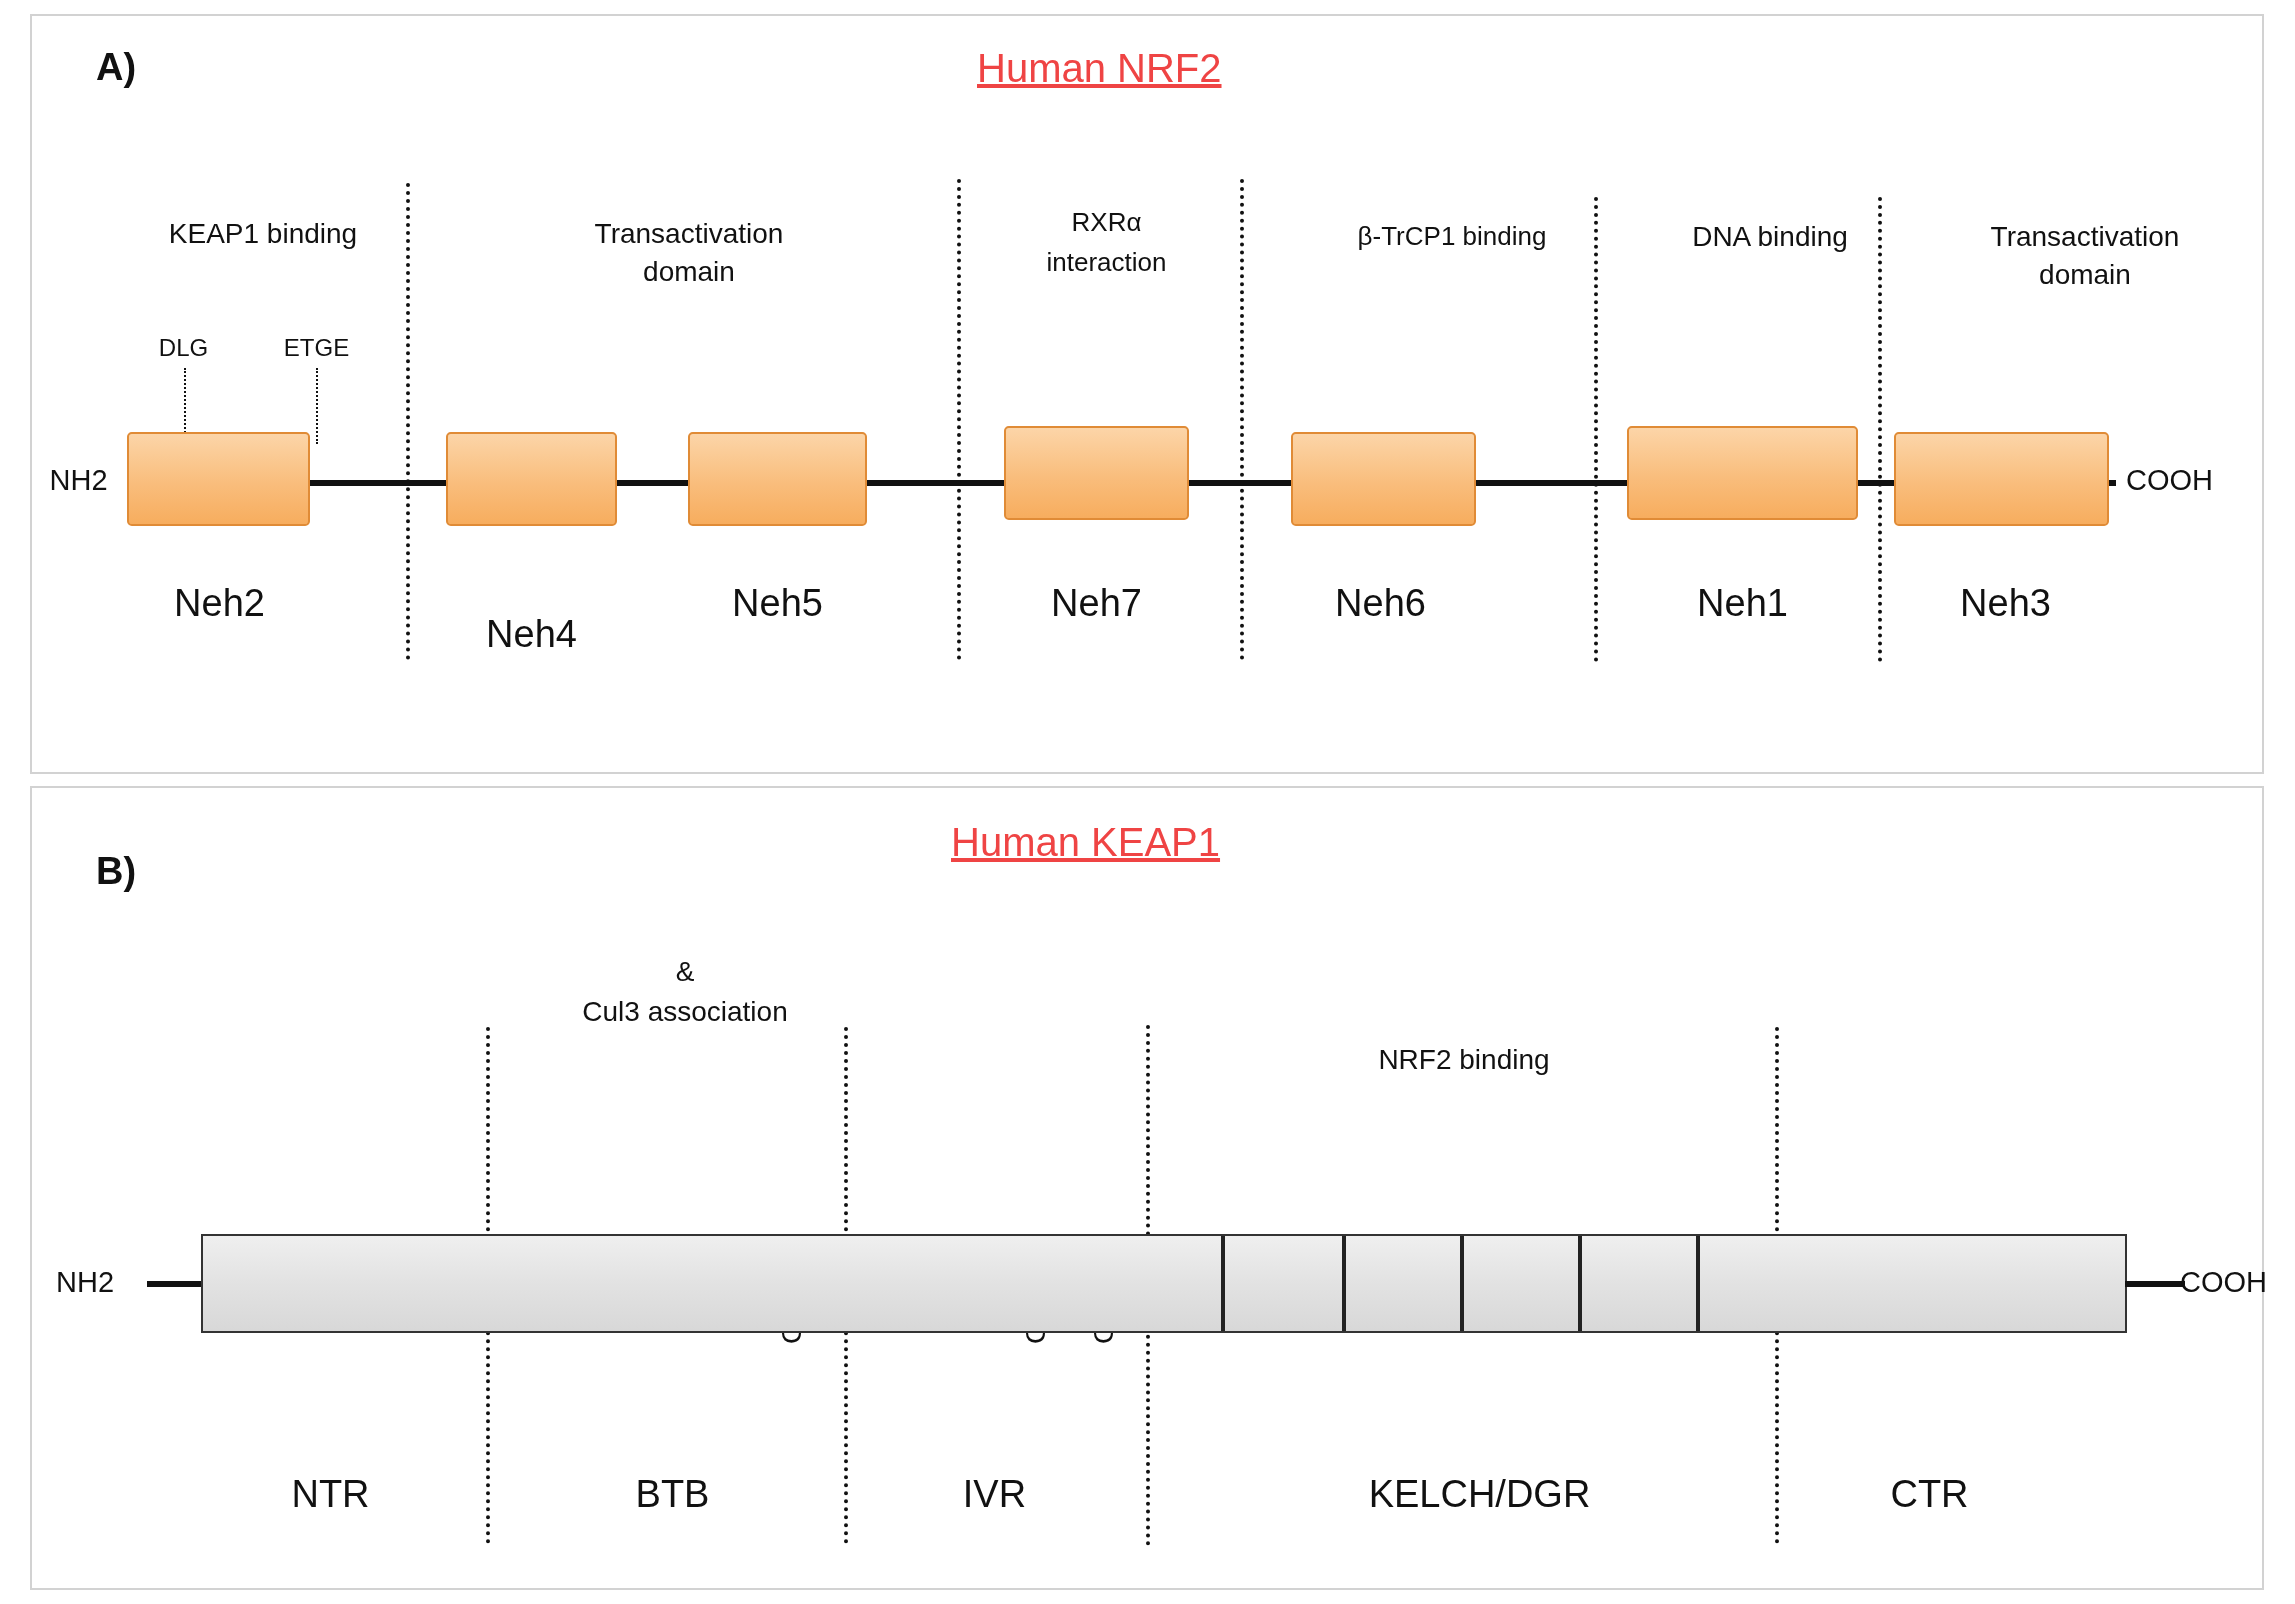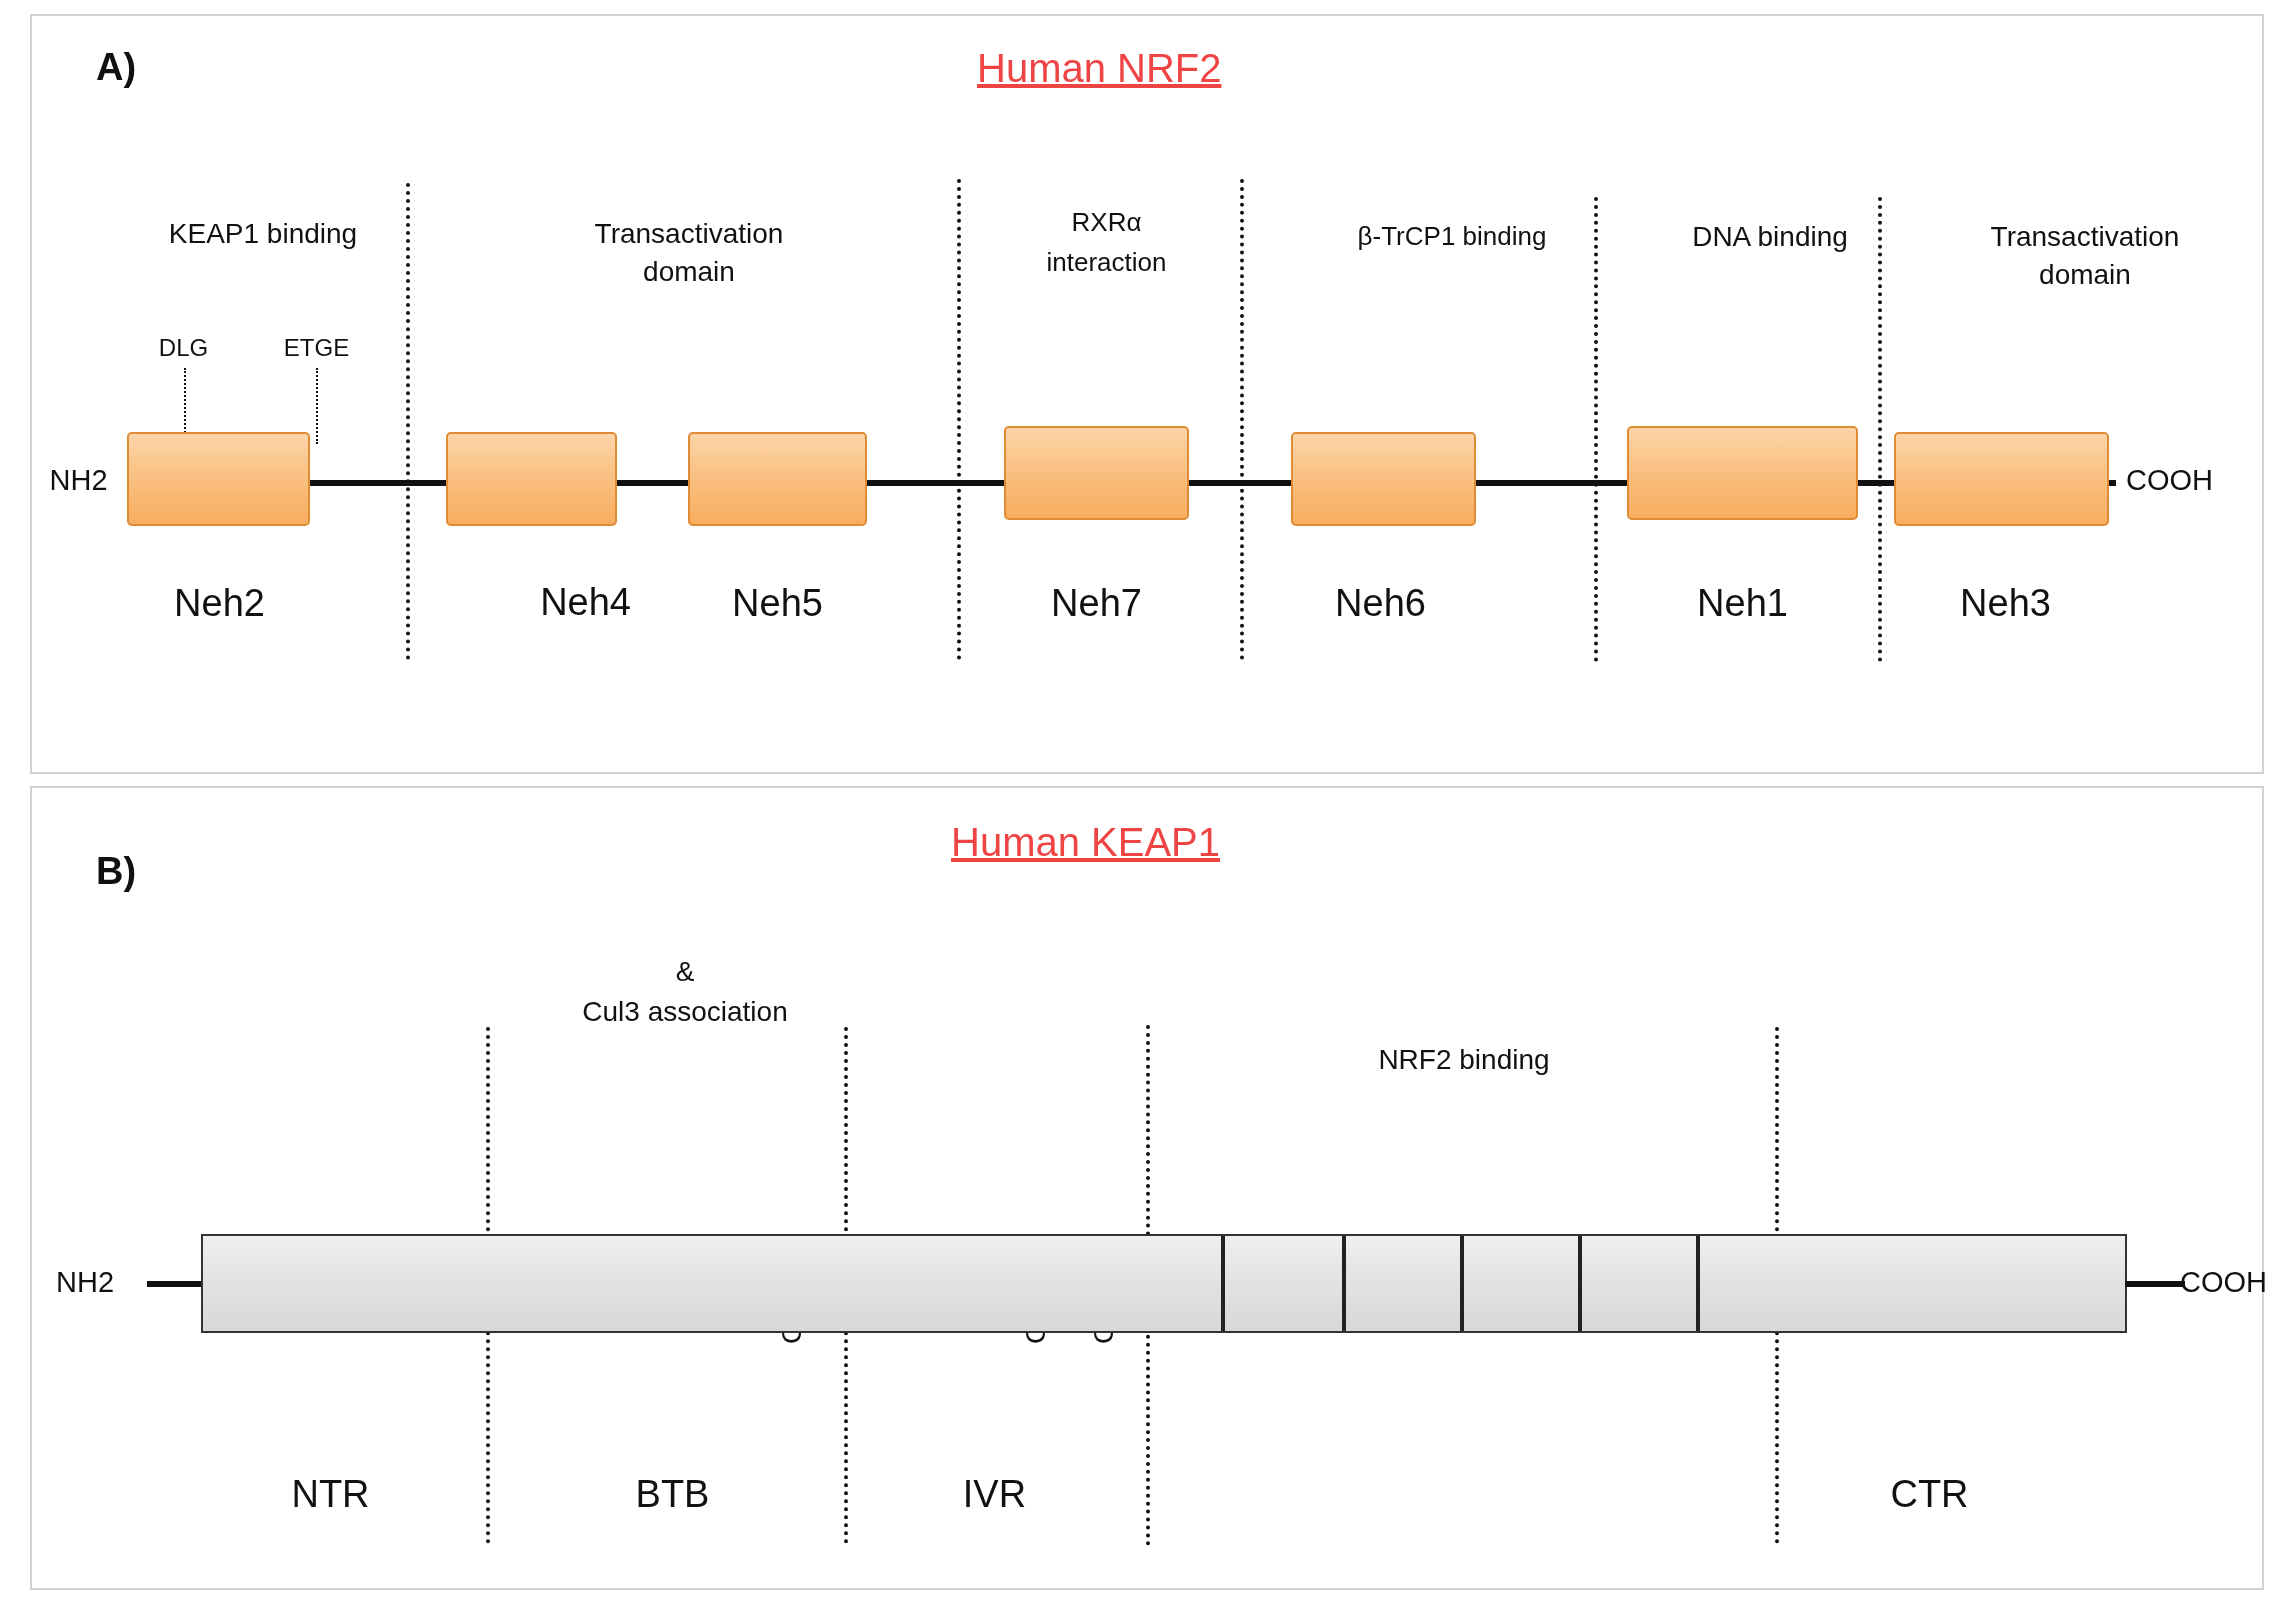--- a/index.html
+++ b/index.html
@@ -153,21 +153,21 @@
 
     <div class="neh-box" style="left:95px;  top:416px; width:183px; height:94px;"></div>
     <div class="neh-box" style="left:414px;  top:416px; width:171px; height:94px;"></div>
     <div class="neh-box" style="left:656px;  top:416px; width:179px; height:94px;"></div>
     <div class="neh-box" style="left:972px; top:410px; width:185px; height:94px;"></div>
     <div class="neh-box" style="left:1259px; top:416px; width:185px; height:94px;"></div>
     <div class="neh-box" style="left:1595px; top:410px; width:231px; height:94px;"></div>
     <div class="neh-box" style="left:1862px; top:416px; width:215px; height:94px;"></div>
 
     <span class="lbl dom" style="left:88px;  top:565px; width:199px;">Neh2</span>
-    <span class="lbl dom" style="left:400px;  top:564px; width:199px;text-align:right;">Neh4</span>
+    <span class="lbl dom" style="left:400px;  top:596px; width:199px;">Neh4</span>
     <span class="lbl dom" style="left:646px;  top:565px; width:199px;">Neh5</span>
     <span class="lbl dom" style="left:965px; top:565px; width:199px;">Neh7</span>
     <span class="lbl dom" style="left:1249px; top:565px; width:199px;">Neh6</span>
     <span class="lbl dom" style="left:1611px; top:565px; width:199px;">Neh1</span>
     <span class="lbl dom" style="left:1874px; top:565px; width:199px;">Neh3</span>
   </div>
 
   <div class="panel" id="panel-b">
 
     <span class="panel-letter" style="left:64px; top:62px;">B)</span>
@@ -196,17 +196,18 @@
       <div class="kelch-div" style="left:1257px; top:0; height:95px;"></div>
       <div class="kelch-div" style="left:1375px; top:0; height:95px;"></div>
       <div class="kelch-div" style="left:1493px; top:0; height:95px;"></div>
     </div>
     <div class="backbone" style="left:2093px; top:493px; width:60px;"></div>
     <span class="lbl term" style="left:2148px; top:477px; width:151px; text-align:left;">COOH</span>
 
     <span class="lbl dom" style="left:183px;  top:684px; width:231px;">NTR</span>
     <span class="lbl dom" style="left:525px;  top:684px; width:231px;">BTB</span>
     <span class="lbl dom" style="left:847px; top:684px; width:231px;">IVR</span>
+    <span class="lbl dom" style="left:1201px; top:684px; width:493px;">KELCH/DGR</span>
     <span class="lbl dom" style="left:1782px; top:684px; width:231px;">CTR</span>
   </div>
 
 </div>
 
 
 </body></html>

